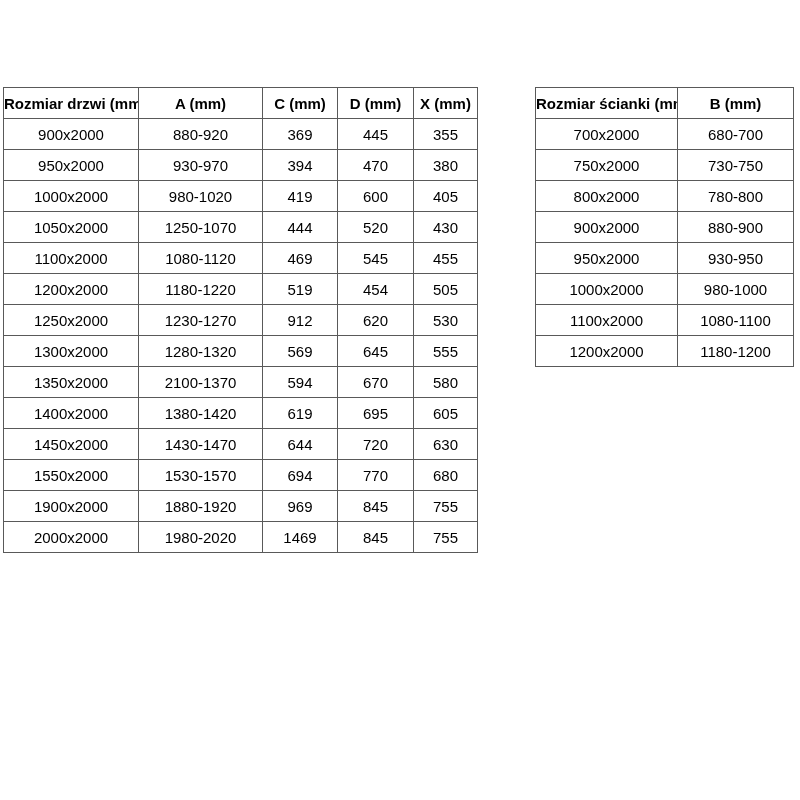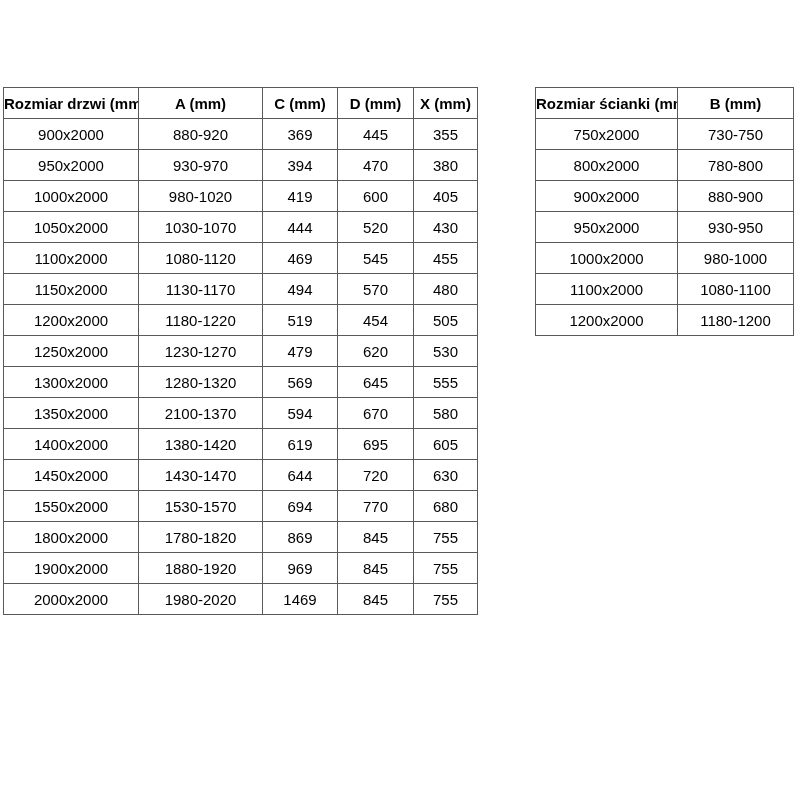--- a/index.html
+++ b/index.html
@@ -93,50 +93,43 @@
       </tr>
       <tr>
         <td>1000x2000</td>
         <td>980-1020</td>
         <td>419</td>
         <td>600</td>
         <td>405</td>
       </tr>
       <tr>
         <td>1050x2000</td>
-        <td>1030-1070</td>
+        <td>1250-1070</td>
         <td>444</td>
         <td>520</td>
         <td>430</td>
       </tr>
       <tr>
         <td>1100x2000</td>
         <td>1080-1120</td>
         <td>469</td>
         <td>545</td>
         <td>455</td>
       </tr>
       <tr>
-        <td>1150x2000</td>
-        <td>1130-1170</td>
-        <td>494</td>
-        <td>570</td>
-        <td>480</td>
-      </tr>
-      <tr>
         <td>1200x2000</td>
         <td>1180-1220</td>
         <td>519</td>
         <td>454</td>
         <td>505</td>
       </tr>
       <tr>
         <td>1250x2000</td>
         <td>1230-1270</td>
-        <td>479</td>
+        <td>912</td>
         <td>620</td>
         <td>530</td>
       </tr>
       <tr>
         <td>1300x2000</td>
         <td>1280-1320</td>
         <td>569</td>
         <td>645</td>
         <td>555</td>
       </tr>
@@ -160,27 +153,20 @@
         <td>644</td>
         <td>720</td>
         <td>630</td>
       </tr>
       <tr>
         <td>1550x2000</td>
         <td>1530-1570</td>
         <td>694</td>
         <td>770</td>
         <td>680</td>
-      </tr>
-      <tr>
-        <td>1800x2000</td>
-        <td>1780-1820</td>
-        <td>869</td>
-        <td>845</td>
-        <td>755</td>
       </tr>
       <tr>
         <td>1900x2000</td>
         <td>1880-1920</td>
         <td>969</td>
         <td>845</td>
         <td>755</td>
       </tr>
       <tr>
         <td>2000x2000</td>
@@ -198,20 +184,24 @@
       <col>
     </colgroup>
   <thead>
     <tr>
       <th>Rozmiar ścianki (mm)</th>
       <th>B (mm)</th>
     </tr>
   </thead>
   <tbody>
       <tr>
+        <td>700x2000</td>
+        <td>680-700</td>
+      </tr>
+      <tr>
         <td>750x2000</td>
         <td>730-750</td>
       </tr>
       <tr>
         <td>800x2000</td>
         <td>780-800</td>
       </tr>
       <tr>
         <td>900x2000</td>
         <td>880-900</td>

